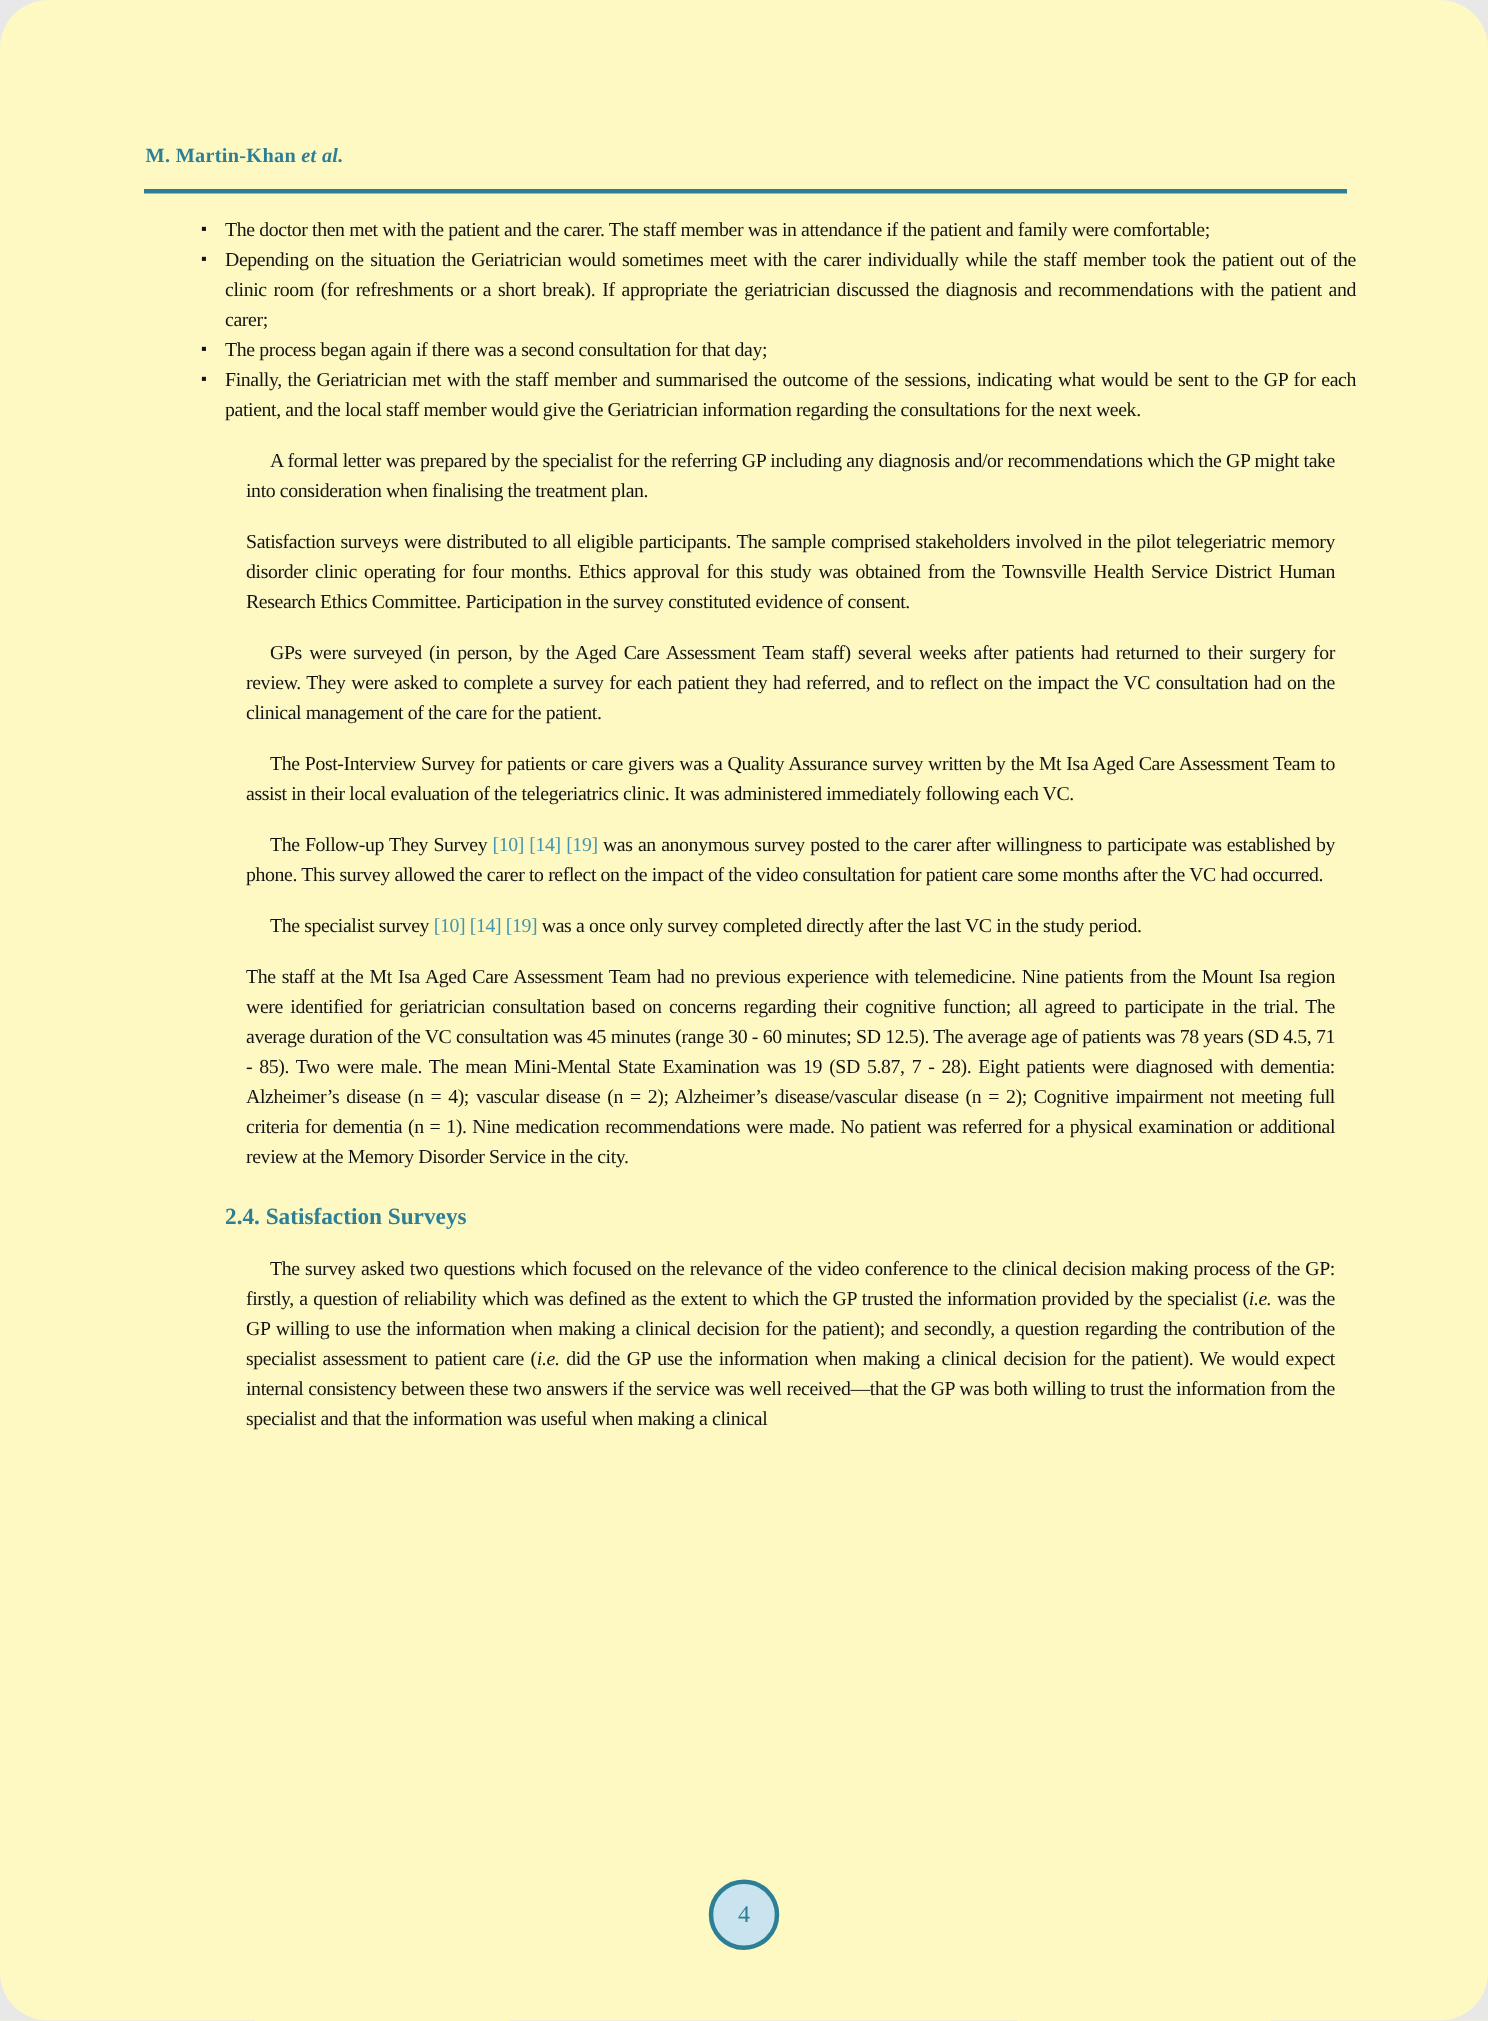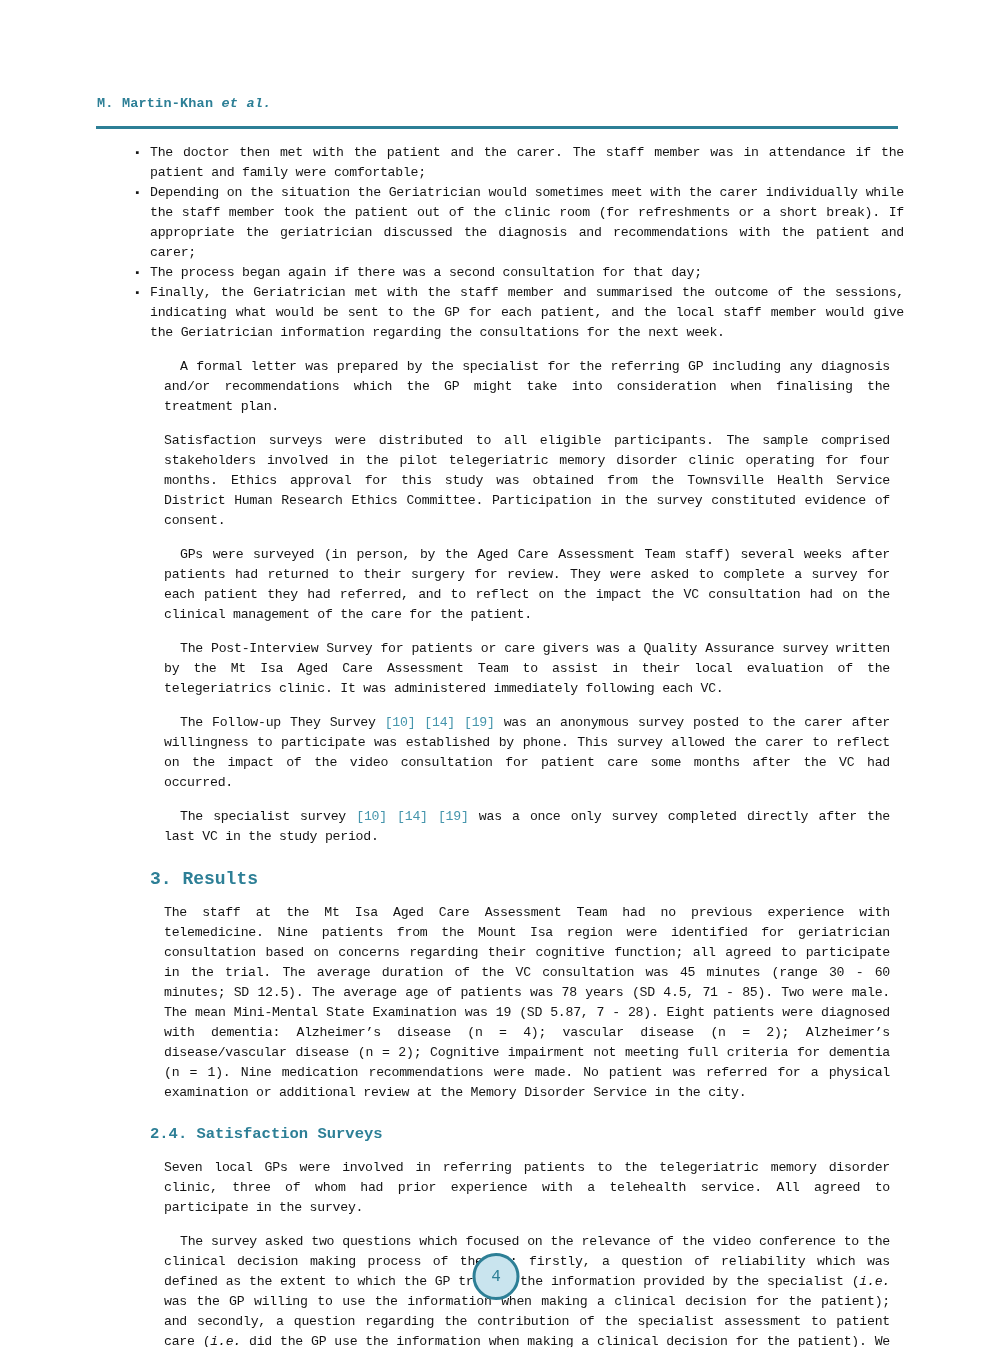--- a/index.html
+++ b/index.html
@@ -2,24 +2,25 @@
 <html><head>
 <meta charset="utf-8">
 <style>
   * { margin: 0; padding: 0; box-sizing: border-box; }
   html, body { background: #e8e8e8; }
   .page {
     position: relative;
     width: 992px;
     height: 1347px;
     margin: 0 auto;
-    background: #ffffff;
-    font-family: Liberation Mono, monospace;
+    background: #fef9c3;
+    font-family: Liberation Serif, serif;
     color: #141414;
     overflow: hidden;
+    border-radius: 32px;
   }
   .running-head {
     position: absolute;
     left: 97px;
     top: 96px;
     font-size: 13.5px;
     font-weight: bold;
     color: #2d7f96;
     letter-spacing: 0.2px;
   }
@@ -126,28 +127,26 @@
 
     <p class="para indent gap-after-letter">A formal letter was prepared by the specialist for the referring GP including any diagnosis and/or recommendations which the GP might take into consideration when finalising the treatment plan.</p>
 
 
     <p class="para">Satisfaction surveys were distributed to all eligible participants. The sample comprised stakeholders involved in the pilot telegeriatric memory disorder clinic operating for four months. Ethics approval for this study was obtained from the Townsville Health Service District Human Research Ethics Committee. Participation in the survey constituted evidence of consent.</p>
     <p class="para indent">GPs were surveyed (in person, by the Aged Care Assessment Team staff) several weeks after patients had returned to their surgery for review. They were asked to complete a survey for each patient they had referred, and to reflect on the impact the VC consultation had on the clinical management of the care for the patient.</p>
     <p class="para indent">The Post-Interview Survey for patients or care givers was a Quality Assurance survey written by the Mt Isa Aged Care Assessment Team to assist in their local evaluation of the telegeriatrics clinic. It was administered immediately following each VC.</p>
     <p class="para indent"><span>The Follow-up They Survey </span><span class="cite">[10] [14] [19]</span><span> was an anonymous survey posted to the carer after willingness to participate was established by phone. This survey allowed the carer to reflect on the impact of the video consultation for patient care some months after the VC had occurred.</span></p>
     <p class="para indent"><span>The specialist survey </span><span class="cite">[10] [14] [19]</span><span> was a once only survey completed directly after the last VC in the study period.</span></p>
 
-    <h1 class="sec">3. Results</h1>
 
     <p class="para">The staff at the Mt Isa Aged Care Assessment Team had no previous experience with telemedicine. Nine patients from the Mount Isa region were identified for geriatrician consultation based on concerns regarding their cognitive function; all agreed to participate in the trial. The average duration of the VC consultation was 45 minutes (range 30 - 60 minutes; SD 12.5). The average age of patients was 78 years (SD 4.5, 71 - 85). Two were male. The mean Mini-Mental State Examination was 19 (SD 5.87, 7 - 28). Eight patients were diagnosed with dementia: Alzheimer’s disease (n = 4); vascular disease (n = 2); Alzheimer’s disease/vascular disease (n = 2); Cognitive impairment not meeting full criteria for dementia (n = 1). Nine medication recommendations were made. No patient was referred for a physical examination or additional review at the Memory Disorder Service in the city.</p>
 
     <h2 class="sec">2.4. Satisfaction Surveys</h2>
 
 
-    <p class="para">Seven local GPs were involved in referring patients to the telegeriatric memory disorder clinic, three of whom had prior experience with a telehealth service. All agreed to participate in the survey.</p>
     <p class="para indent"><span>The survey asked two questions which focused on the relevance of the video conference to the clinical decision making process of the GP: firstly, a question of reliability which was defined as the extent to which the GP trusted the information provided by the specialist (</span><span class="it">i.e.</span><span> was the GP willing to use the information when making a clinical decision for the patient); and secondly, a question regarding the contribution of the specialist assessment to patient care (</span><span class="it">i.e.</span><span> did the GP use the information when making a clinical decision for the patient). We would expect internal consistency between these two answers if the service was well received—that the GP was both willing to trust the information from the specialist and that the information was useful when making a clinical</span></p>
 
   </div>
 
   <div class="page-badge">
     <span>4</span>
   </div>
 
 </div>
 

